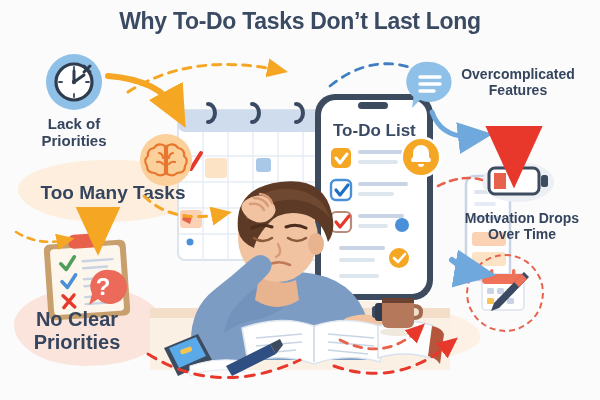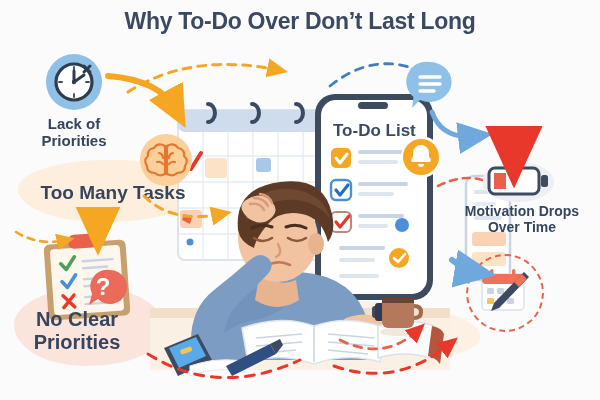--- a/index.html
+++ b/index.html
@@ -35,21 +35,21 @@
   
   .dashring{border-radius:50%;border:2px dashed #e8614b;}
 
   svg{display:block;overflow:visible;}
 </style>
 </head>
 <body>
 
 <div id="stage">
 
-  <div class="abs label" id="title">Why To-Do Over Don’t Last Long</div>
+  <div class="abs label" id="title">Why To-Do Tasks Don’t Last Long</div>
 
   <div class="abs blob" style="left:18px;top:160px;width:178px;height:62px;background:#fdeedd;"></div>
   <div class="abs blob" style="left:14px;top:288px;width:150px;height:78px;background:#fbe4dc;"></div>
   <div class="abs blob" style="left:150px;top:300px;width:330px;height:70px;background:#fdf1e6;"></div>
 
   <div class="abs" style="left:172px;top:92px;">
     <svg width="162" height="175" viewBox="0 0 162 175">
       <rect x="6" y="18" width="150" height="150" rx="7" fill="#ffffff" stroke="#dde4ee" stroke-width="2"></rect>
       <rect x="6" y="18" width="150" height="22" rx="7" fill="#cfdcee"></rect>
       <g stroke="#3a4a63" stroke-width="4" fill="none" stroke-linecap="round">
@@ -255,31 +255,32 @@
   <div class="abs" style="left:406px;top:60px;">
     <svg width="48" height="50" viewBox="0 0 48 50">
       <path d="M24 2 a22 20 0 1 1 -10 38 l-8 8 1.5 -11 A20 20 0 0 1 24 2z" fill="#8ec0e8"></path>
       <g stroke="#ffffff" stroke-width="3.4" stroke-linecap="round">
         <line x1="14" y1="17" x2="34" y2="17"></line>
         <line x1="14" y1="24" x2="34" y2="24"></line>
         <line x1="14" y1="31" x2="28" y2="31"></line>
       </g>
     </svg>
   </div>
+  <div class="abs label" style="left:452px;top:66px;width:132px;font-size:14px;">Overcomplicated Features</div>
 
   <div class="abs" style="left:480px;top:158px;">
     <svg width="76" height="46" viewBox="0 0 76 46">
       <ellipse cx="38" cy="24" rx="36" ry="20" fill="#eceff4"></ellipse>
       <rect x="9" y="10" width="50" height="26" rx="6" fill="#ffffff" stroke="#3d4b5e" stroke-width="3"></rect>
       <rect x="61" y="17" width="7" height="12" rx="2.5" fill="#3d4b5e"></rect>
       <path d="M14 15 h12 v16 h-12 z" fill="#e8614b"></path>
       <path d="M26 15 l0 16 -12 0 z" fill="#e8614b"></path>
     </svg>
   </div>
-  <div class="abs label" style="left:450px;top:203px;width:144px;font-size:14px;">Motivation Drops Over Time</div>
+  <div class="abs label" style="left:450px;top:210px;width:144px;font-size:14px;">Motivation Drops Over Time</div>
 
   <div class="abs dashring" style="left:466px;top:254px;width:74px;height:74px;"></div>
   <div class="abs" style="left:478px;top:266px;">
     <svg width="52" height="50" viewBox="0 0 52 50">
       <rect x="4" y="8" width="42" height="36" rx="4" fill="#ffffff" stroke="#dde4ee" stroke-width="1.6"></rect>
       <rect x="4" y="8" width="42" height="10" rx="4" fill="#ef7158"></rect>
       <rect x="12" y="3" width="3.4" height="10" rx="1.7" fill="#ef7158"></rect>
       <rect x="34" y="3" width="3.4" height="10" rx="1.7" fill="#ef7158"></rect>
       <g fill="#c8d4e4">
         <rect x="9" y="22" width="7" height="6" rx="1.5"></rect>

